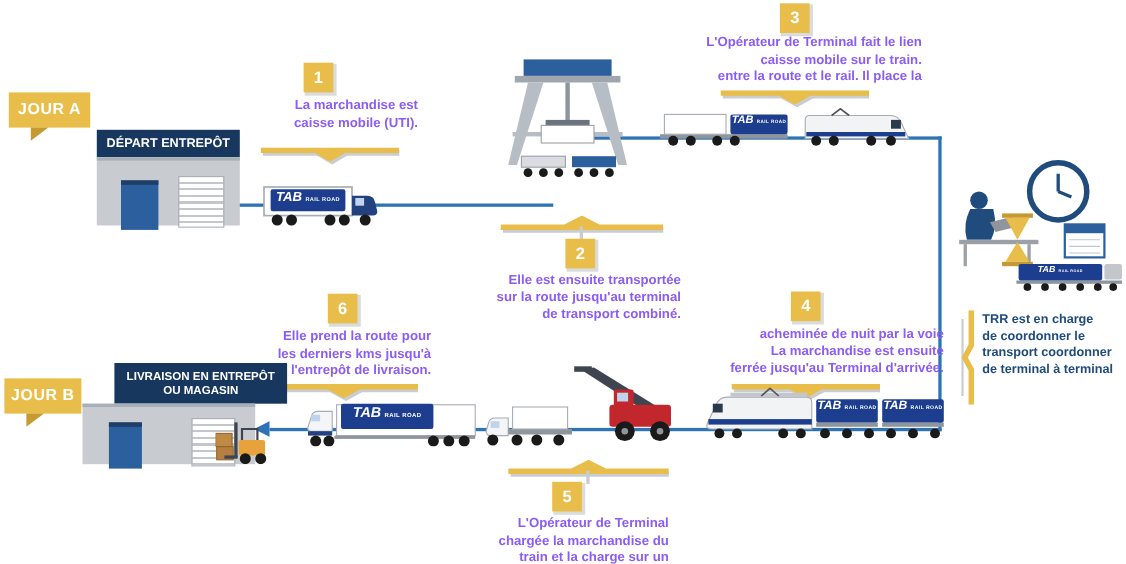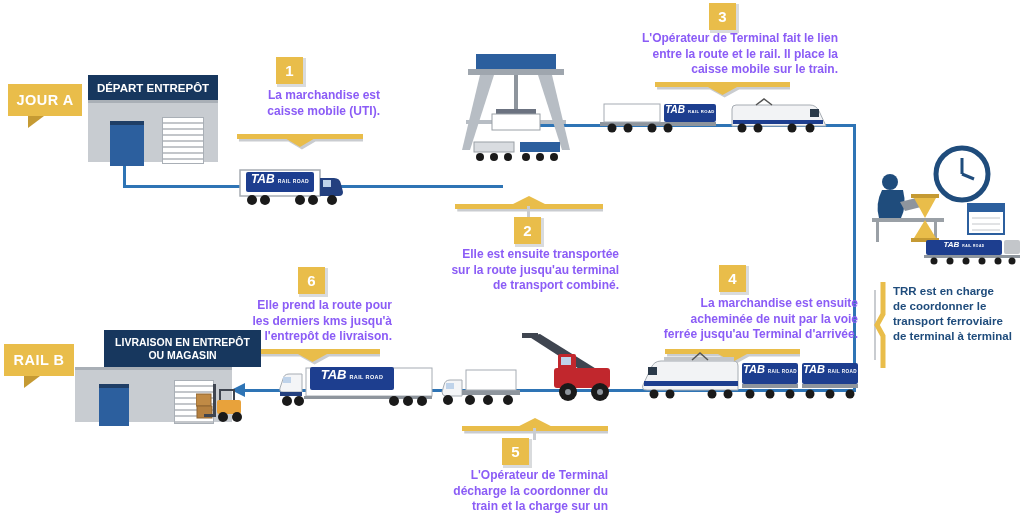--- a/index.html
+++ b/index.html
@@ -47,21 +47,21 @@
   <div class="line-v" style="left:853px;top:124px;height:268px;"></div>
   <div class="line-h" style="left:245px;top:389px;width:611px;"></div>
   <div class="arrow-left" style="left:231px;top:383px;"></div>
 
   <div class="day-badge" style="left:8px;top:84px;width:74px;height:32px;">
     <span>JOUR A</span>
   </div>
   <div class="badge-tail" style="left:28px;top:116px;"></div>
 
   <div class="wh" style="left:88px;top:75px;width:130px;height:87px;">
-    <div class="wh-header" style="width:100%;height:25px;font-size:11.5px;">
+    <div class="wh-header" style="width:100%;height:25px;font-size:11.5px;margin-top:43px;">
       <span>DÉPART ENTREPÔT</span>
     </div>
     <div class="wh-body" style="width:100%;height:59px;">
       <div class="door-blue" style="left:22px;top:18px;width:34px;height:41px;"></div>
       <div class="door-roller" style="right:14px;top:14px;width:40px;height:45px;"></div>
     </div>
   </div>
 
   <div class="step-square" style="left:276px;top:57px;">1</div>
   <div class="step-text" style="left:220px;top:88px;width:160px;">
@@ -123,22 +123,22 @@
   <div class="step-square" style="left:514px;top:217px;">2</div>
   <div class="step-text" style="left:437px;top:247px;width:182px;">
     <div>Elle est ensuite transportée</div>
     <div>sur la route jusqu'au terminal</div>
     <div>de transport combiné.</div>
   </div>
 
   <div class="step-square" style="left:709px;top:3px;">3</div>
   <div class="step-text" style="left:608px;top:31px;width:230px;">
     <div>L'Opérateur de Terminal fait le lien</div>
+    <div>caisse mobile sur le train.</div>
     <div>entre la route et le rail. Il place la</div>
-    <div>caisse mobile sur le train.</div>
   </div>
   <div class="divider" style="left:655px;top:82px;">
     <svg width="135" height="16" viewBox="0 0 130 16" preserveAspectRatio="none">
       <polygon points="2,2.5 132,2.5 132,7.5 81,7.5 67,15.5 53,7.5 2,7.5" fill="#C9CCD0"></polygon>
       <polygon points="0,0 130,0 130,5 79,5 65,13 51,5 0,5" fill="#E9BD4A"></polygon>
     </svg>
   </div>
 
   <div class="veh" style="left:596px;top:98px;width:252px;height:36px;">
     <svg width="252" height="36">
@@ -193,41 +193,41 @@
         <circle cx="144" cy="123" r="3.5" fill="#1A1A1A"></circle>
     </svg>
   </div>
   <div class="tab-logo" style="left:926px;top:240px;width:76px;height:15px;font-size:8px;">
     <span class="tab-name">TAB</span>
     <span class="tab-sub">RAIL ROAD</span>
   </div>
 
   <div class="step-square" style="left:719px;top:265px;">4</div>
   <div class="step-text" style="left:610px;top:296px;width:248px;">
+    <div>acheminée de nuit par la voie</div>
     <div>La marchandise est ensuite</div>
-    <div>acheminée de nuit par la voie</div>
     <div>ferrée jusqu'au Terminal d'arrivée.</div>
   </div>
   <div class="divider" style="left:665px;top:349px;">
     <svg width="135" height="16" viewBox="0 0 130 16" preserveAspectRatio="none">
       <polygon points="2,2.5 132,2.5 132,7.5 81,7.5 67,15.5 53,7.5 2,7.5" fill="#C9CCD0"></polygon>
       <polygon points="0,0 130,0 130,5 79,5 65,13 51,5 0,5" fill="#E9BD4A"></polygon>
     </svg>
   </div>
 
   <div class="abs" style="left:872px;top:282px;">
     <svg width="16" height="86">
       <line x1="3" y1="8" x2="3" y2="78" stroke="#C9CCD0" stroke-width="2"></line>
       <path d="M11,0 V32 L5,43 L11,54 V86" stroke="#E9BD4A" stroke-width="5" fill="none"></path>
     </svg>
   </div>
   <div class="note-text" style="left:893px;top:284px;width:128px;">
     <div>TRR est en charge</div>
     <div>de coordonner le</div>
-    <div>transport ferroviaire</div>
+    <div>transport coordonner</div>
     <div>de terminal à terminal</div>
   </div>
 
   <div class="veh" style="left:634px;top:352px;width:232px;height:48px;">
     <svg width="232" height="48">
       <path d="M104,38 V14 q0,-5 -5,-5 h-72 q-7,0 -10,7 l-8,17 q-2,5 4,5 h91 Z" fill="#F2F3F5" stroke="#A6ACB3"></path>
       <rect x="30" y="5" width="70" height="4" fill="#C3C6CA"></rect>
       <path d="M58,8 L66,1 L74,8" stroke="#555" stroke-width="1.5" fill="none"></path>
       <rect x="14" y="15" width="9" height="8" fill="#2B3A4A"></rect>
       <rect x="10" y="29" width="94" height="5" fill="#1D3E8F"></rect>
@@ -284,21 +284,21 @@
   <div class="divider" style="left:462px;top:418px;">
     <svg width="146" height="16" viewBox="0 0 130 16" preserveAspectRatio="none">
       <polygon points="2,10.5 53,10.5 67,2.5 81,10.5 132,10.5 132,15.5 2,15.5" fill="#C9CCD0"></polygon>
       <polygon points="0,8 51,8 65,0 79,8 130,8 130,13 0,13" fill="#E9BD4A"></polygon>
     </svg>
   </div>
   <div class="gray-stub" style="left:533px;top:428px;height:12px;"></div>
   <div class="step-square" style="left:502px;top:438px;">5</div>
   <div class="step-text" style="left:428px;top:468px;width:180px;">
     <div>L'Opérateur de Terminal</div>
-    <div>décharge la coordonner du</div>
+    <div>chargée la marchandise du</div>
     <div>train et la charge sur un camion.</div>
   </div>
 
   <div class="step-square" style="left:298px;top:267px;">6</div>
   <div class="step-text" style="left:232px;top:298px;width:160px;">
     <div>Elle prend la route pour</div>
     <div>les derniers kms jusqu'à</div>
     <div>l'entrepôt de livraison.</div>
   </div>
   <div class="divider" style="left:245px;top:349px;">
@@ -321,21 +321,21 @@
         <circle cx="132" cy="41" r="5" fill="#1A1A1A"></circle>
       <circle cx="146" cy="41" r="5" fill="#1A1A1A"></circle>
     </svg>
   </div>
   <div class="tab-logo" style="left:310px;top:367px;width:84px;height:23px;font-size:13px;">
     <span class="tab-name">TAB</span>
     <span class="tab-sub">RAIL ROAD</span>
   </div>
 
   <div class="day-badge" style="left:4px;top:344px;width:70px;height:32px;">
-    <span>RAIL B</span>
+    <span>JOUR B</span>
   </div>
   <div class="badge-tail" style="left:24px;top:376px;"></div>
 
   <div class="wh" style="left:75px;top:330px;width:157px;height:92px;">
     <div class="wh-header" style="width:100%;height:37px;font-size:10.5px;line-height:13px;margin-left:29px;">
       <span>LIVRAISON EN ENTREPÔT</span>
       <span>OU MAGASIN</span>
     </div>
     <div class="wh-body" style="width:100%;height:52px;">
       <div class="door-blue" style="left:24px;top:14px;width:30px;height:38px;"></div>

